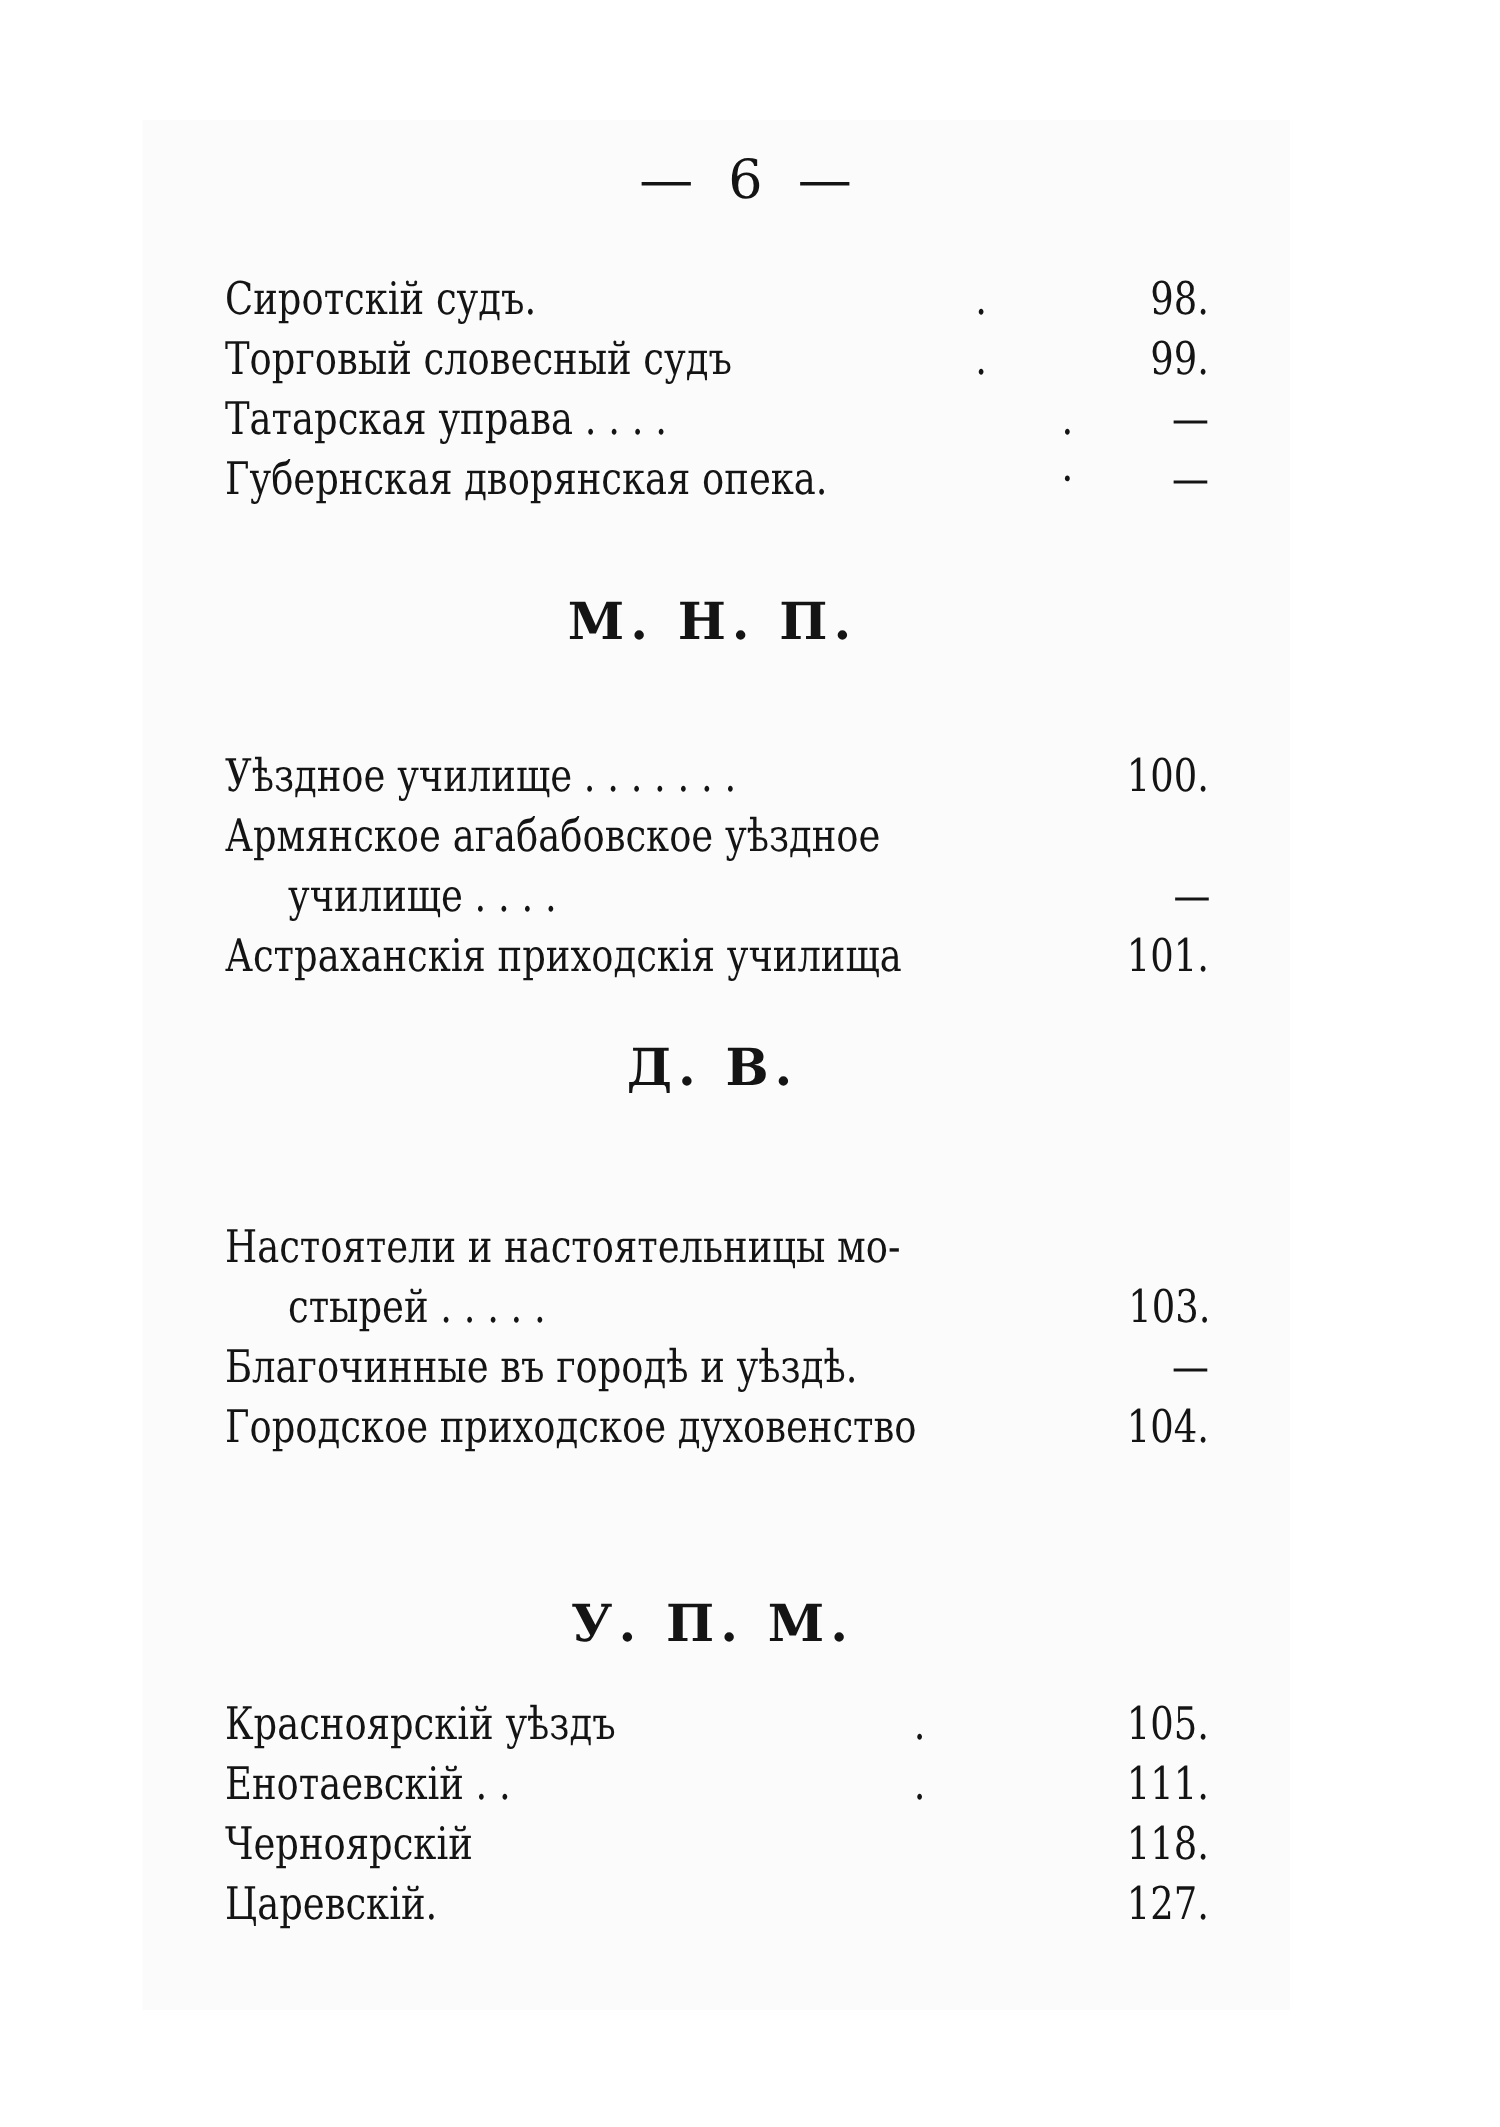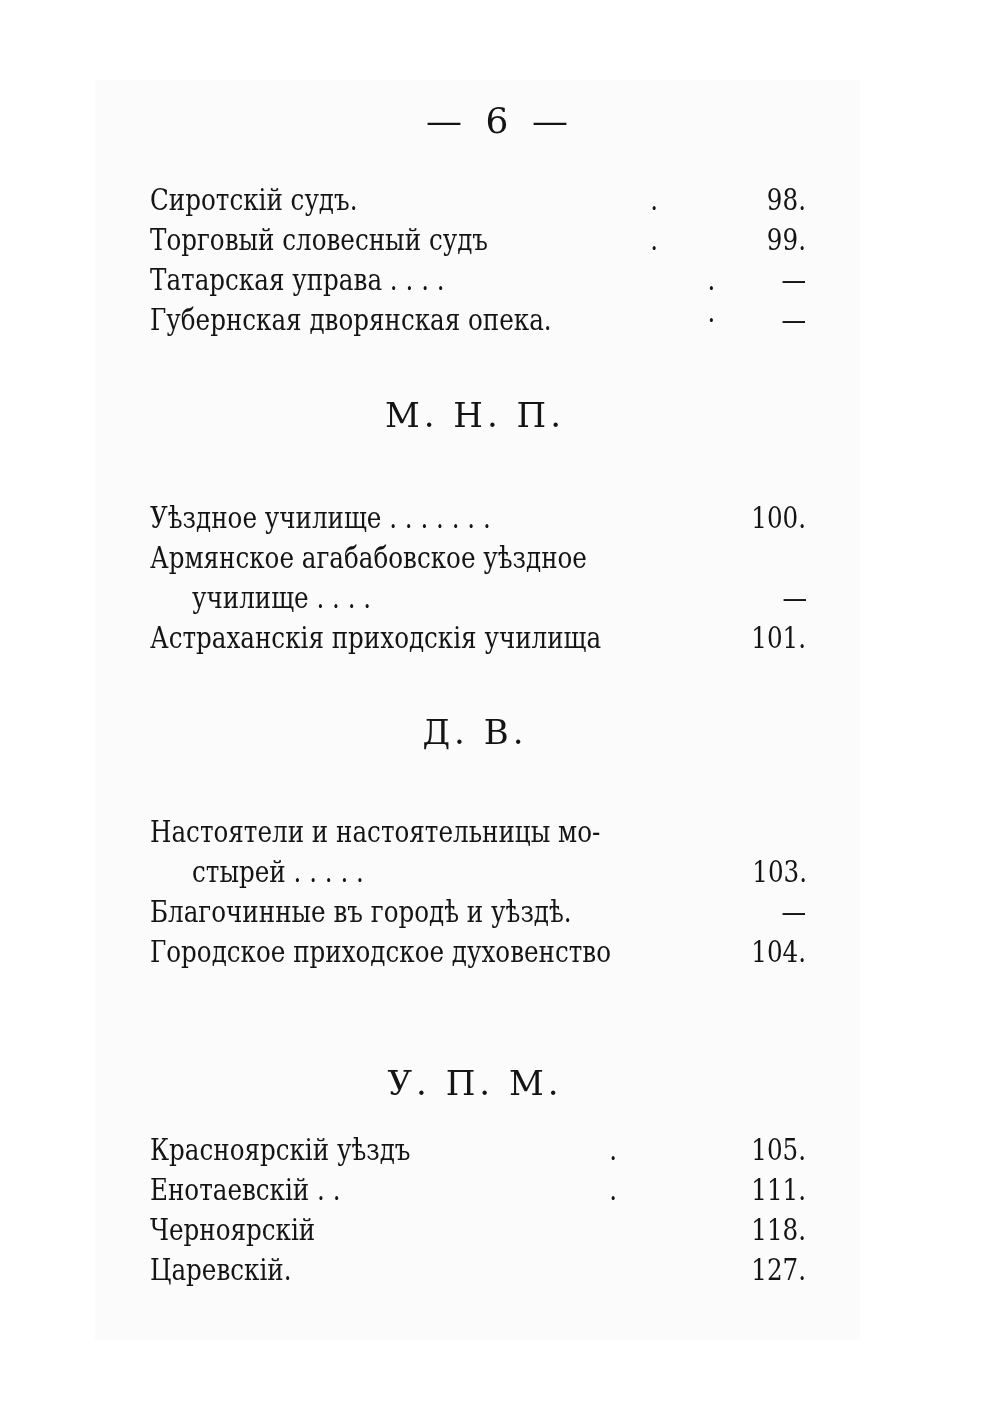--- a/index.html
+++ b/index.html
@@ -8,21 +8,21 @@
       position: absolute; left: 95px; top: 80px; width: 765px; height: 1260px;
       background: #fbfbfb;
     }
     .text { font-family: "DejaVu Serif", "Liberation Serif", serif; color: #141414; }
     .page-number {
       position: absolute; left: 0; top: 100px; width: 1000px; text-align: center;
       font-size: 36px; letter-spacing: 6px;
     }
     .heading {
       position: absolute; left: 0; width: 950px; text-align: center;
-      font-size: 34px; letter-spacing: 4px;
+      font-size: 34px; letter-spacing: 4px; font-weight: bold;
     }
     .entry {
       position: absolute; left: 150px; width: 660px; height: 40px;
       font-size: 30px; line-height: 40px;
       transform: scaleX(0.82); transform-origin: left top;
       white-space: nowrap;
     }
     .entry .label { position: absolute; left: 0; top: 0; }
     .entry .dots { position: absolute; top: 0; letter-spacing: 0; }
     .entry .num { position: absolute; right: -140px; top: 0; }
@@ -67,21 +67,21 @@
 </div>
 <div class="text entry indent" style="top:578px">
   <span class="label">училище .   . . .</span>
   <span class="num" style="right:-90px">—</span>
 </div>
 <div class="text entry" style="top:618px">
   <span class="label">Астраханскія приходскія училища</span>
   <span class="num">101.</span>
 </div>
 
-<div class="text heading" style="top:712px">Д. В.</div>
+<div class="text heading" style="top:692px">Д. В.</div>
 <div class="text entry" style="top:812px">
   <span class="label">Настоятели и настоятельницы мо-</span>
   <span class="num"></span>
 </div>
 <div class="text entry indent" style="top:852px">
   <span class="label">стырей .   .      . .   .</span>
   <span class="num" style="right:-90px">103.</span>
 </div>
 <div class="text entry" style="top:892px">
   <span class="label">Благочинные въ городѣ и уѣздѣ.</span>

